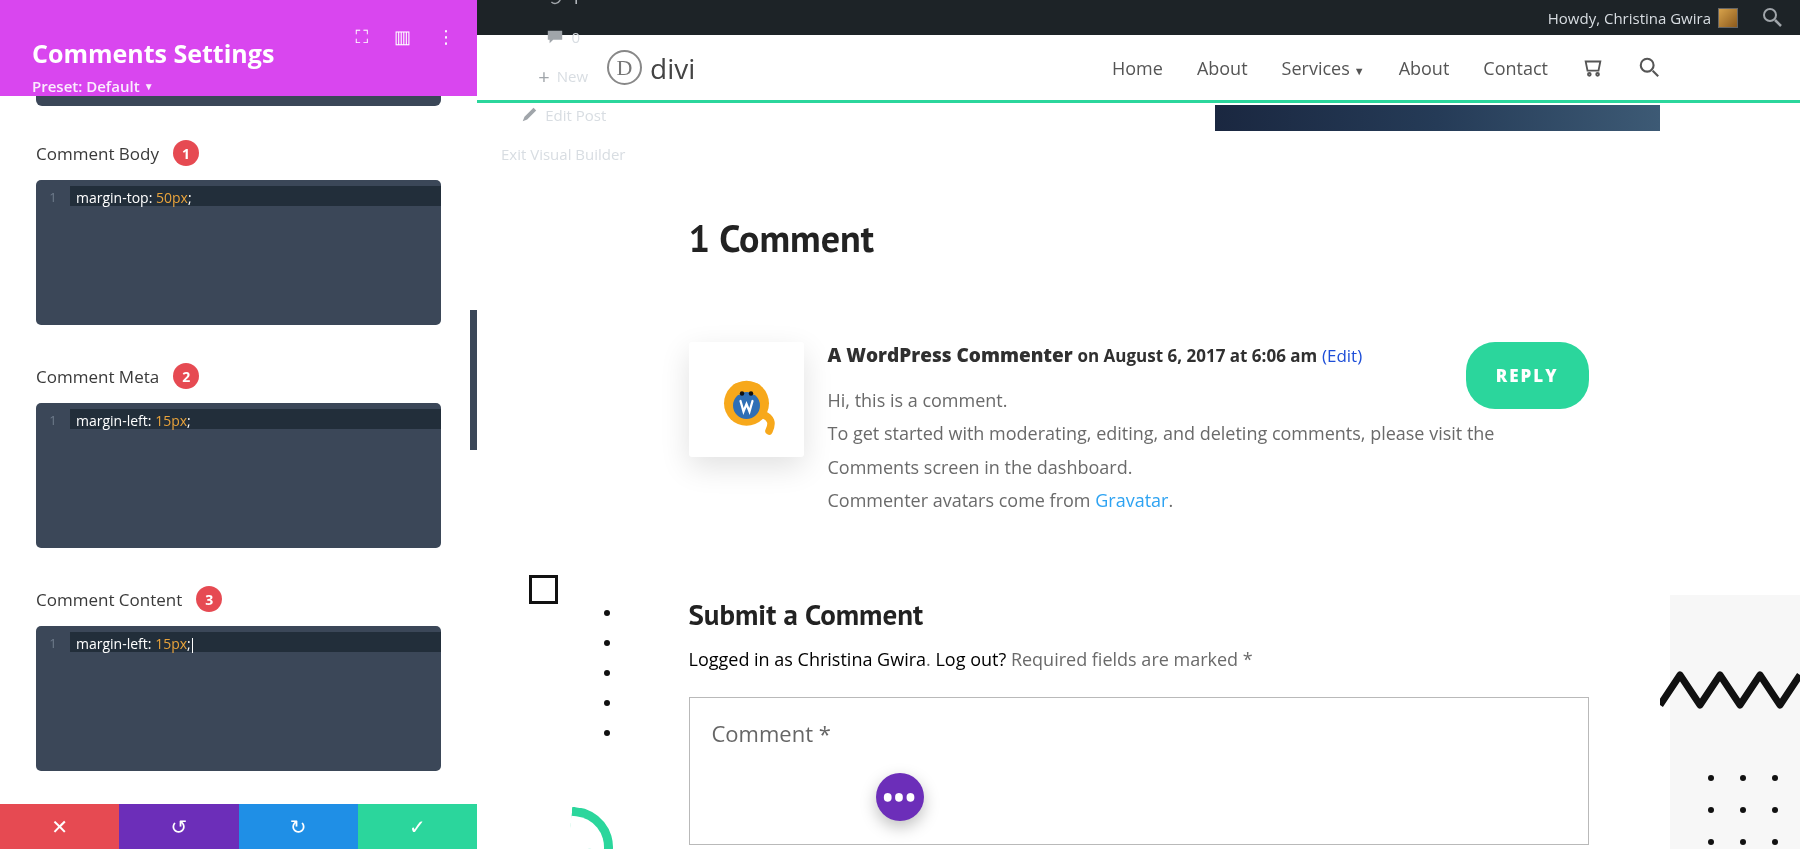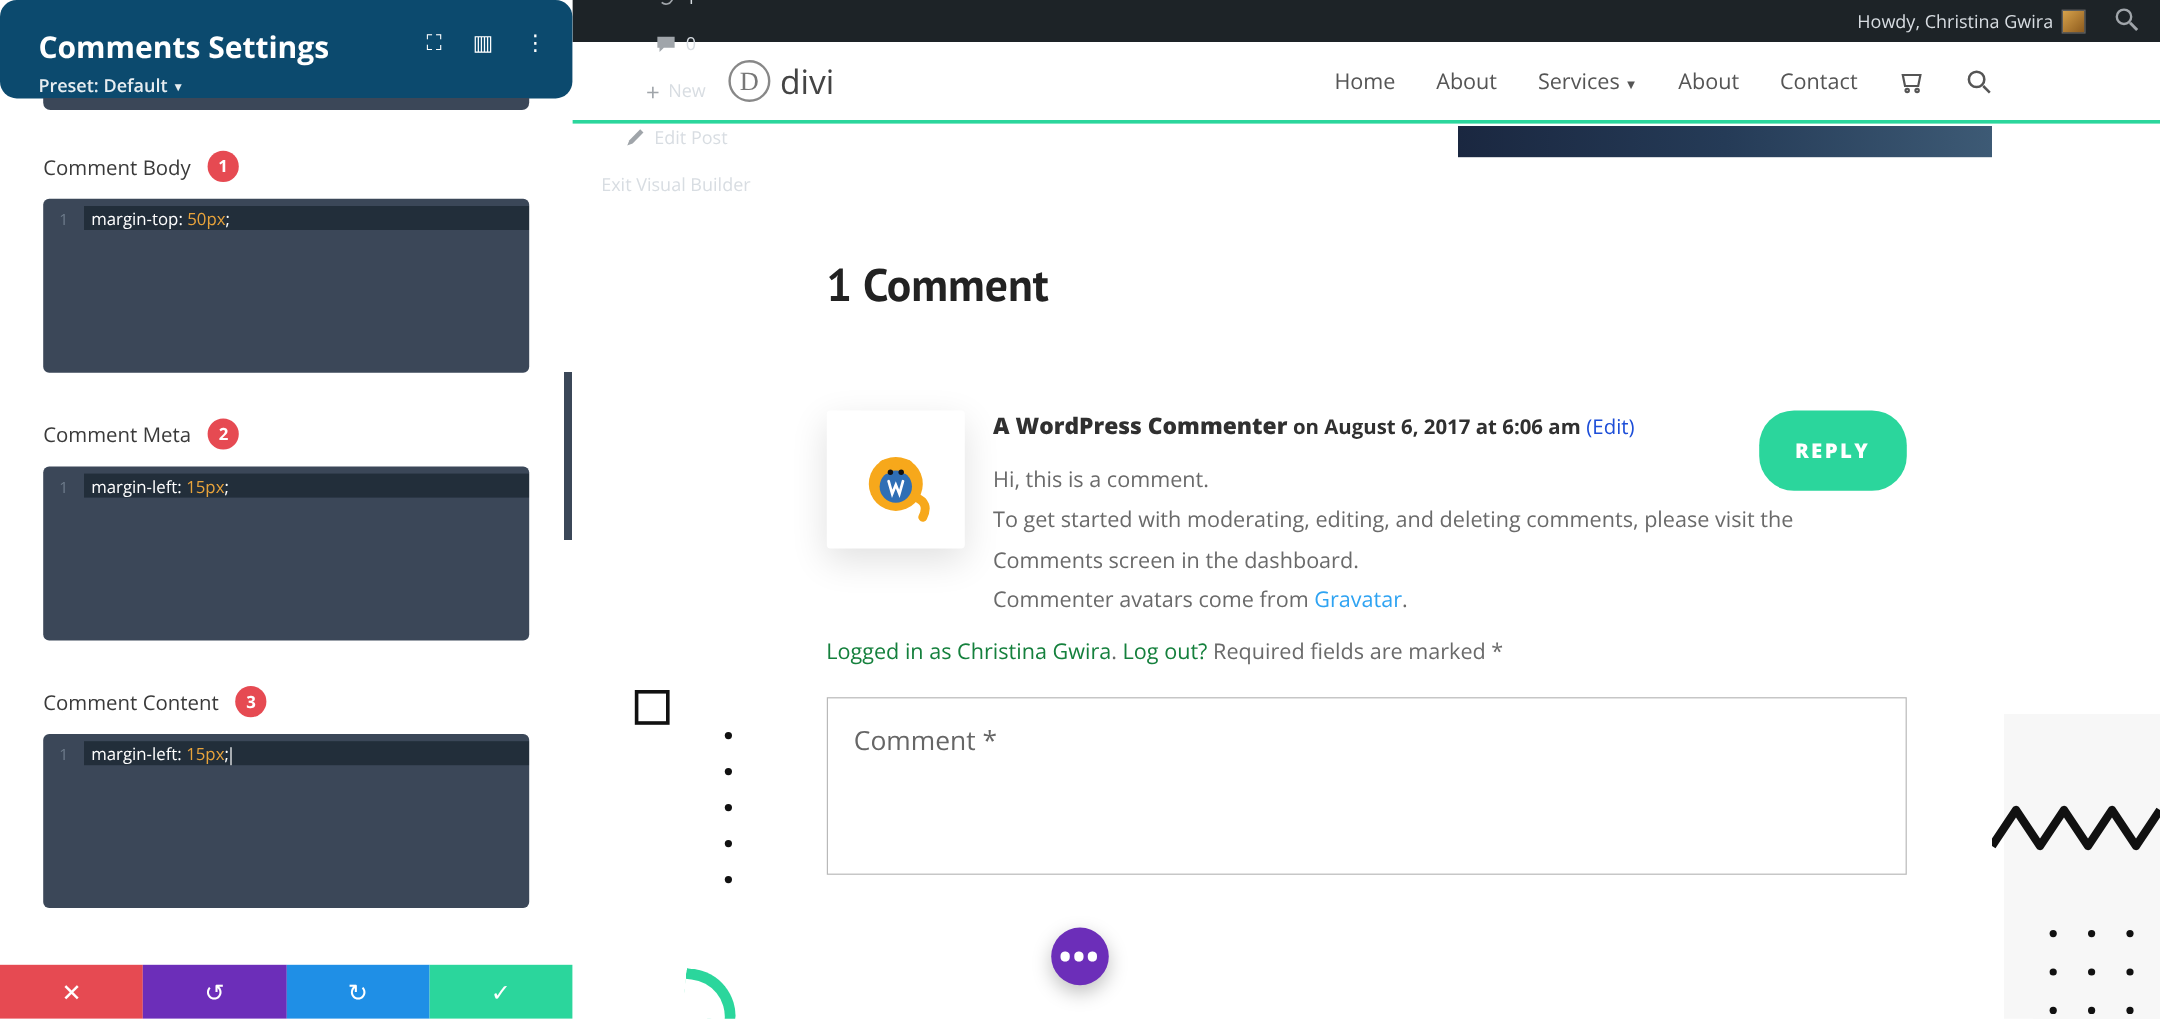--- a/index.html
+++ b/index.html
@@ -1,20 +1,20 @@
 <!DOCTYPE html>
 <html><head>
 <meta charset="utf-8">
 <style>
 * { margin:0; padding:0; box-sizing:border-box; font-family:"Open Sans",-apple-system,sans-serif; }
 body { width:1800px; height:849px; background:#fff; overflow:hidden; position:relative; }
 
 
 .panel { position:absolute; left:0; top:0; width:477px; height:849px; background:#fff; display:flex; flex-direction:column; z-index:10; }
-.panel-header { background:#0c4a6e; color:#fff; padding:22px 32px 0 32px; position:relative;border-radius:14px; }
+.panel-header { background:#d946ef; color:#fff; padding:36px 32px 0 32px; position:relative; }
 .panel-title { font-size:25px; font-weight:700; }
 .panel-preset { font-size:15px; font-weight:600; margin-top:6px; opacity:.9; display:flex; align-items:center; gap:4px; }
 .panel-preset .chev { font-size:10px; }
 .panel-header-icons { position:absolute; right:22px; top:24px; display:flex; gap:26px; align-items:center; }
 .panel-header-icons span { font-size:18px; cursor:pointer; }
 .panel-tabs { display:flex; background:#6c2eb9; margin-top:18px; }
 .panel-tab { flex:0 0 auto; padding:16px 30px; color:#fff; font-size:17px; font-weight:600; cursor:pointer; }
 .panel-tab.active { background:#8e3df2; }
 .panel-tab.first { padding-left:32px; }
 .panel-tab.mid { padding-left:34px; padding-right:34px; }
@@ -56,21 +56,21 @@
 .wp-item svg, .wp-item .ico { width:18px; height:18px; fill:#a0a5aa; }
 .wp-right { margin-left:auto; display:flex; align-items:center; padding-right:10px; gap:10px; }
 .wp-avatar { width:20px; height:20px; background:linear-gradient(135deg,#d7a24b,#8c5a1d); border:1px solid #666; }
 .wp-search { font-size:22px; color:#a0a5aa; padding:0 8px; cursor:pointer; }
 
 
 .site-wrap { position:absolute; left:477px; right:0; top:35px; bottom:0; background:#fff; }
 .site-header { height:65px; display:flex; align-items:center; padding:0 140px 0 130px; }
 .logo { display:flex; align-items:center; gap:8px; color:#444; font-size:28px; }
 .logo-circ { width:35px; height:35px; border:2px solid #888; border-radius:50%; display:flex; align-items:center; justify-content:center; font-family:serif; font-size:22px; color:#777; }
-.nav { margin-left:auto; display:flex; align-items:center; gap:34px; font-size:18px; color:#555; }
+.nav { margin-left:auto; display:flex; align-items:flex-start; gap:34px; font-size:18px; color:#555; }
 .nav a { color:#555; text-decoration:none; cursor:pointer; }
 .nav .chev { font-size:11px; margin-left:4px; }
 .cart-ico, .search-ico2 { width:22px; height:22px; display:inline-flex; align-items:center; justify-content:center; }
 .green-line { height:3px; background:#2bd69c; }
 
 
 .hero-frag { position:absolute; right:140px; top:70px; width:445px; height:26px; background:linear-gradient(90deg,#1a2740 0%,#253b57 50%,#3d5a75 100%); }
 
 
 .content { width:900px; margin:0 auto; padding-top:110px; position:relative; }
@@ -83,21 +83,21 @@
 .cmeta { font-size:18px; color:#303030; }
 .cmeta b { font-weight:800; font-size:19px; }
 .cmeta .on { font-weight:700; font-size:17px; }
 .cmeta .edit { color:#1d4ed8; font-size:17px; }
 .ctext { margin-top:16px; font-size:18px; color:#6a6a6a; line-height:1.85; }
 .ctext a { color:#2ea3f2; text-decoration:none; }
 .reply-btn { position:absolute; right:0; top:0; background:#2bd69c; color:#fff; font-weight:800; letter-spacing:2px; font-size:17px; padding:22px 30px; cursor:pointer;border-radius:29px; }
 
 .submit-h { font-size:29px; font-weight:800; color:#222; font-family:"PT Sans","Open Sans",sans-serif; margin-top:78px; }
 .logged-line { margin-top:14px; font-size:18px; color:#6a6a6a; }
-.logged-line a { color:#15803d; text-decoration:none; }
+.logged-line a { color:#000000; text-decoration:none; }
 .comment-box { margin-top:26px; border:1px solid #b9b9b9; height:148px; padding:20px 22px; font-size:22px; color:#666; }
 
 
 .fab { position:absolute; left:50%; bottom:28px; transform:translateX(-50%); width:48px; height:48px; border-radius:50%; background:#6c2eb9; color:#fff; display:flex; align-items:center; justify-content:center; font-size:24px; font-weight:800; box-shadow:0 6px 16px rgba(0,0,0,.25); letter-spacing:2px; cursor:pointer; z-index:6; }
 
 
 .deco-checkbox { position:absolute; left:529px; top:575px; width:29px; height:29px; border:3px solid #111; }
 .deco-dots-v { position:absolute; left:604px; top:610px; display:flex; flex-direction:column; gap:24px; }
 .deco-dots-v span { width:6px; height:6px; border-radius:50%; background:#111; }
 .deco-arc { position:absolute; left:570px; bottom:0; width:45px; height:40px; border:9px solid #2bd69c; border-bottom:none; border-left:none; border-radius:0 45px 0 0; transform:rotate(6deg); }
@@ -299,20 +299,21 @@
           <div>Hi, this is a comment.</div>
           <div>To get started with moderating, editing, and deleting comments, please visit the Comments screen in the dashboard.</div>
           <div>
             <span>Commenter avatars come from </span><a>Gravatar</a><span>.</span>
           </div>
         </div>
       </div>
       <div class="reply-btn">REPLY</div>
     </div>
 
+    <h3 class="submit-h">Submit a Comment</h3>
     <div class="logged-line">
       <a>Logged in as Christina Gwira</a><span>. </span><a>Log out?</a>
       <span> </span><span>Required fields are marked *</span>
     </div>
     <div class="comment-box">
       <span>Comment *</span>
     </div>
   </div>
 
   <div class="deco-gray"></div>

